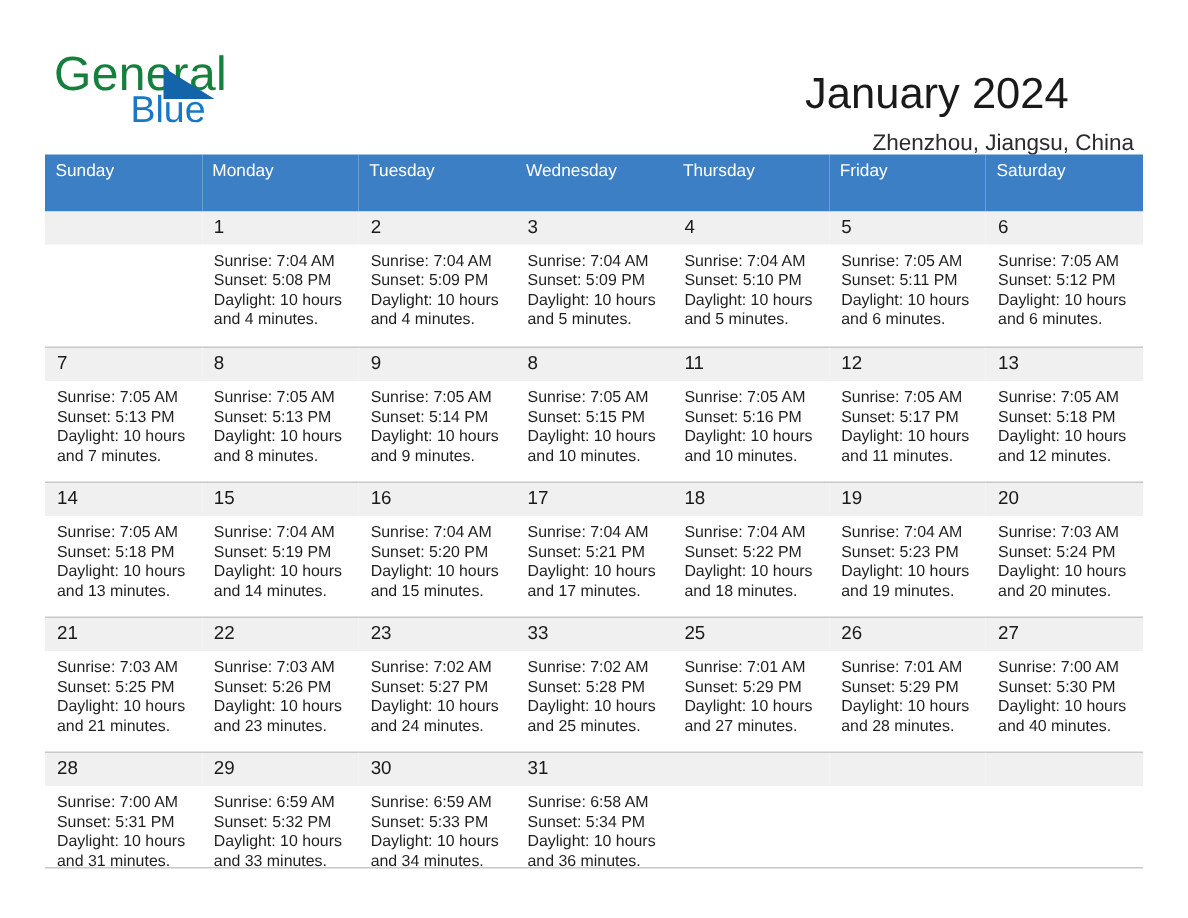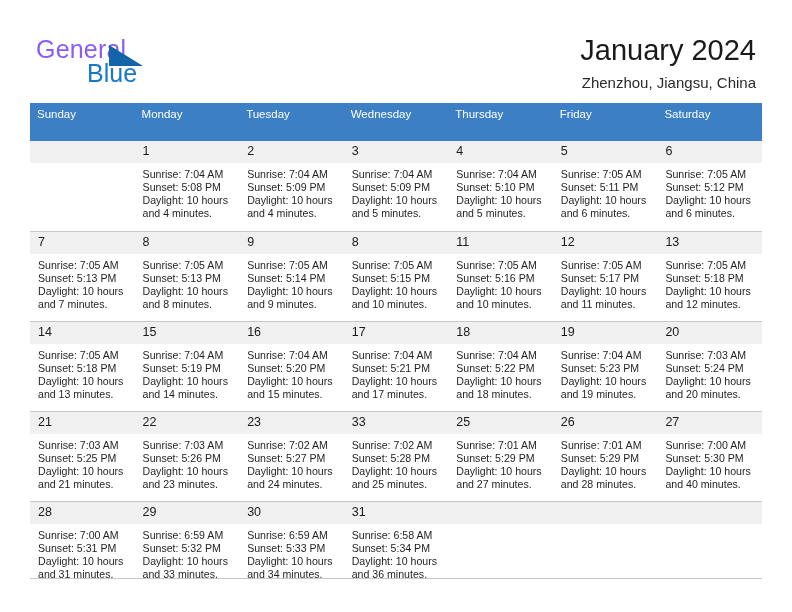--- a/index.html
+++ b/index.html
@@ -33,23 +33,23 @@
     position: absolute;
     left: 36px;
     top: 36px;
     width: 240px;
     height: 52px;
   }
   .brand-general {
     position: absolute;
     left: 0;
     top: 0;
-    font-size: 25px;
+    font-size: 32px;
     letter-spacing: 0.2px;
-    color: #8b5cf6;
+    color: #15803d;
     font-family: "Liberation Sans", sans-serif;
     line-height: 26px;
   }
   .brand-tri {
     position: absolute;
     left: 73px;
     top: 9px;
     width: 0;
     height: 0;
     border-left: 34px solid #1464aa;
@@ -60,22 +60,21 @@
     left: 51px;
     top: 24px;
     font-size: 25px;
     color: #1878c8;
     line-height: 26px;
   }
 
   .title-block {
     position: absolute;
     right: 36px;
-    top: 33px;
-    text-align: right;
+    top: 46px;
   }
   .cal-title {
     font-size: 29px;
     color: #1a1a1a;
     line-height: 34px;
     white-space: nowrap;
     font-weight: normal;
     margin: 0;
   }
   .cal-subtitle {

